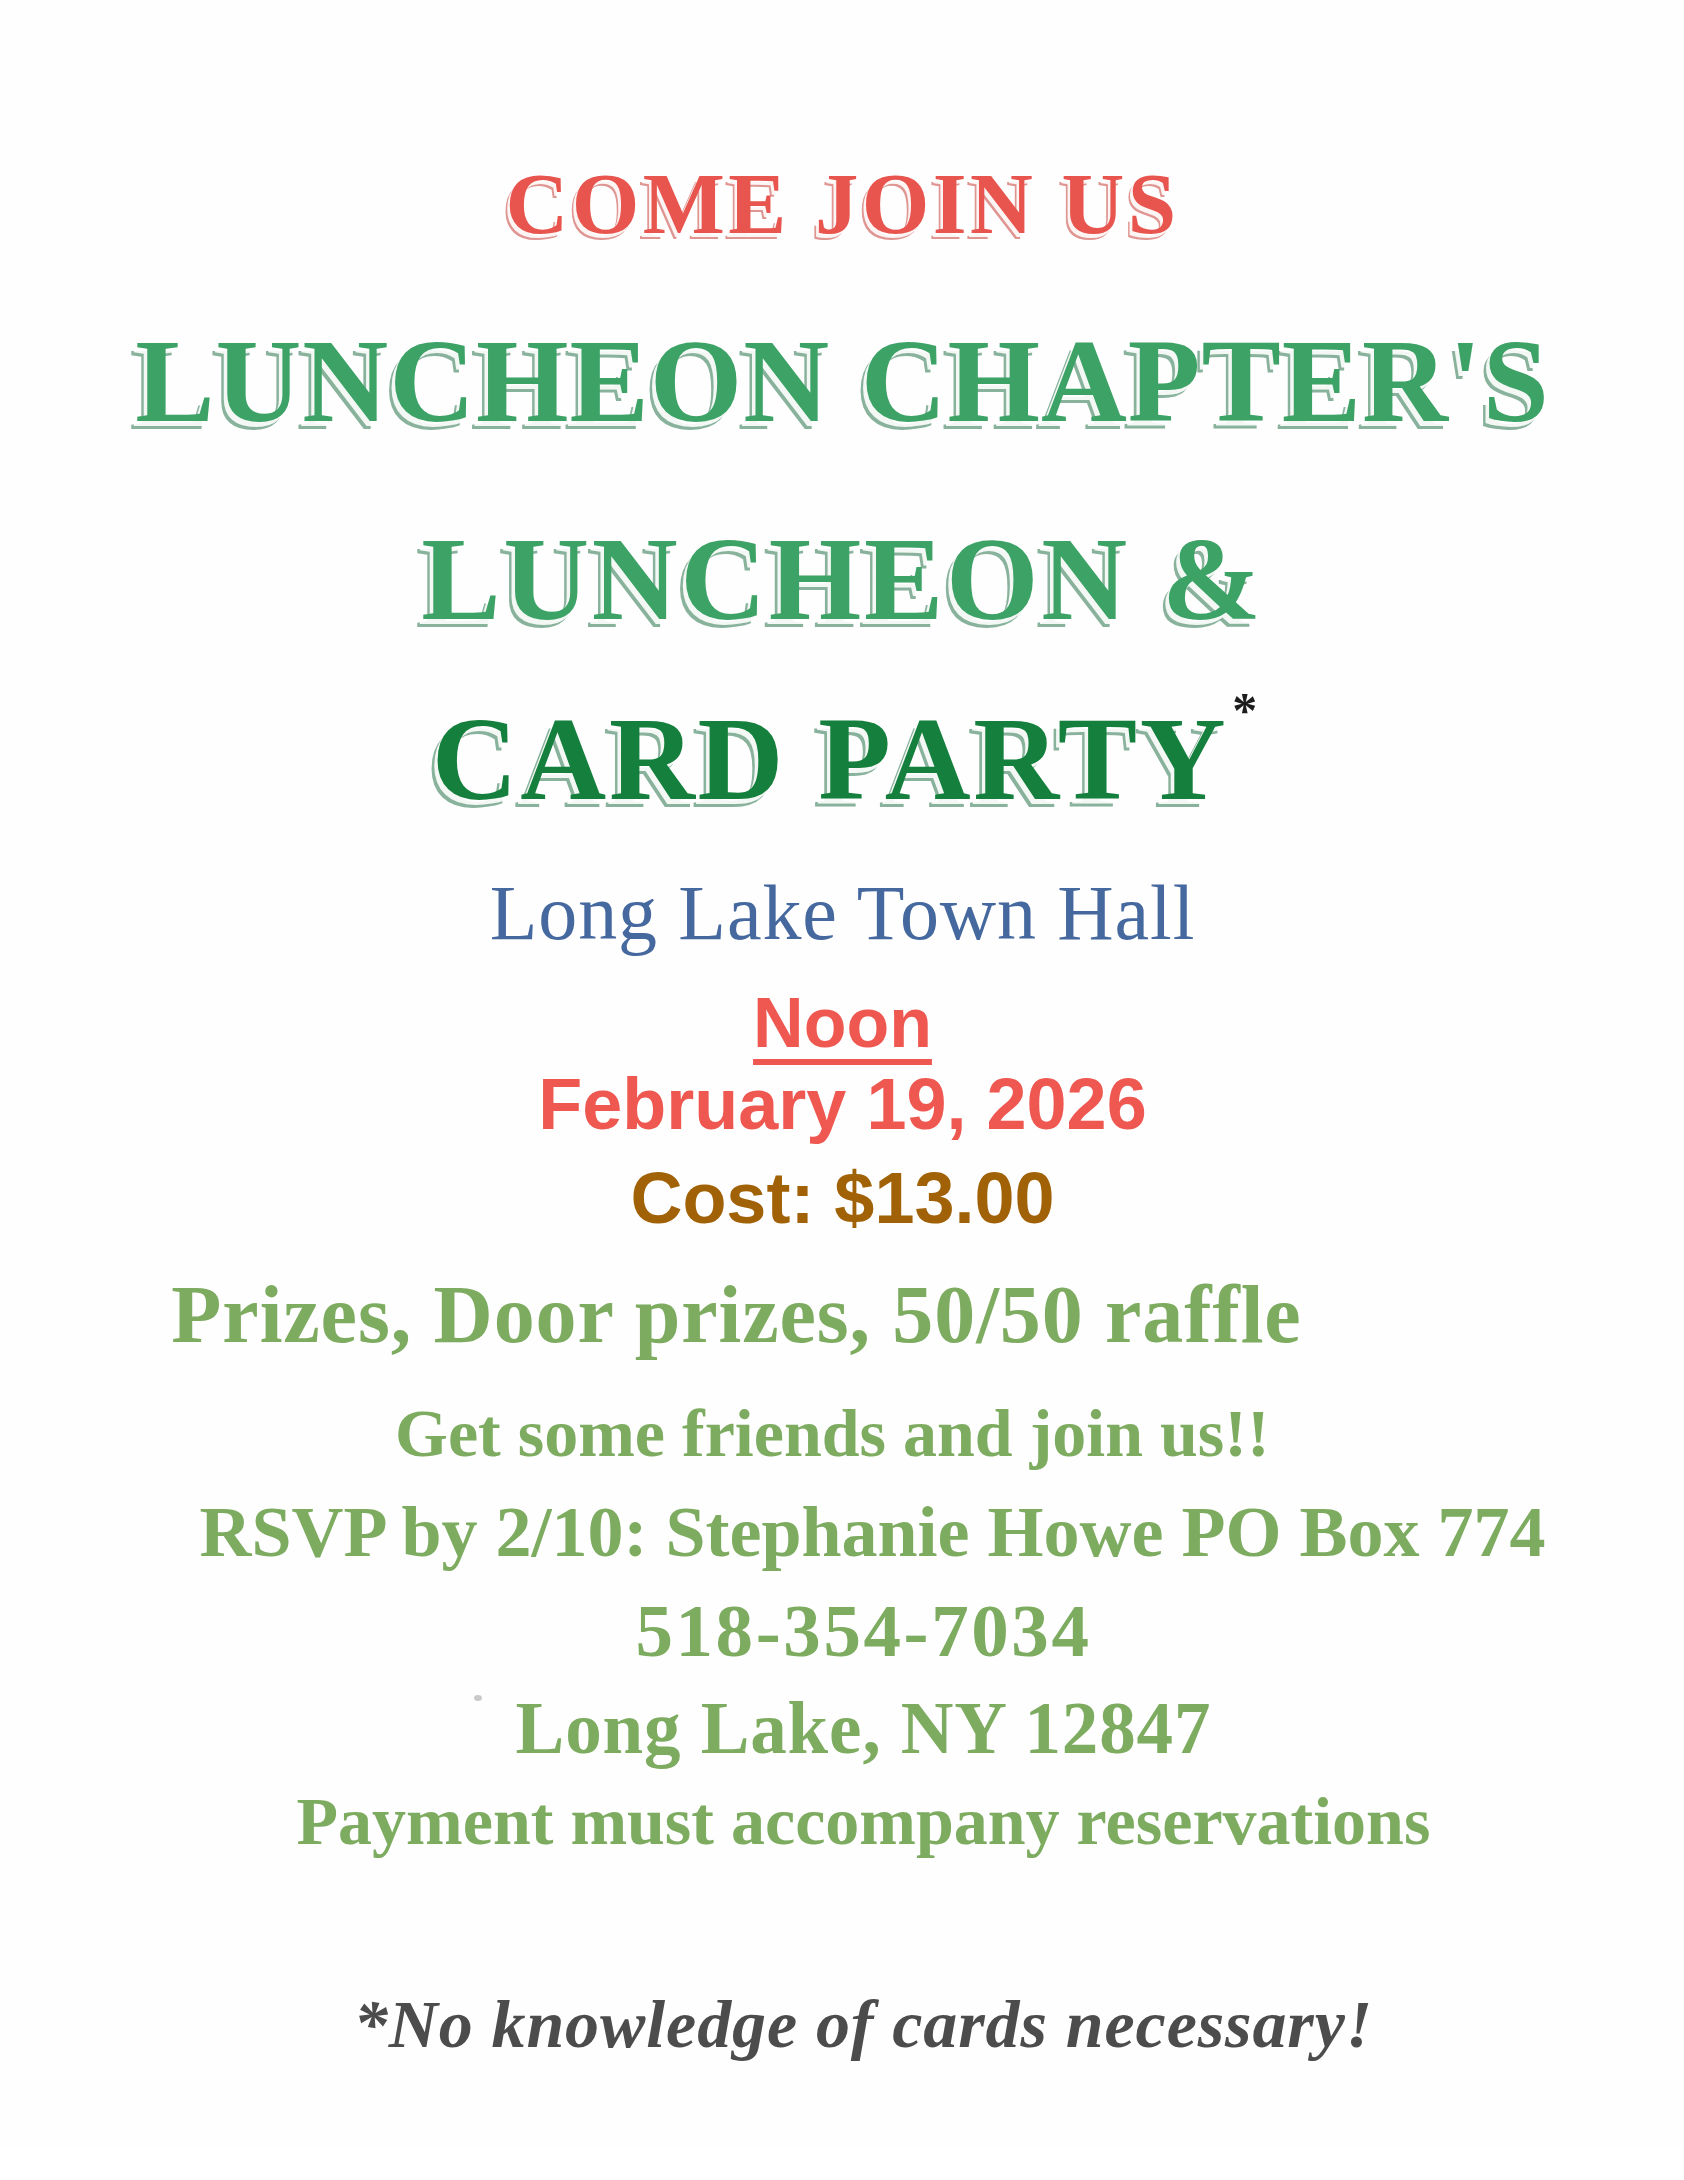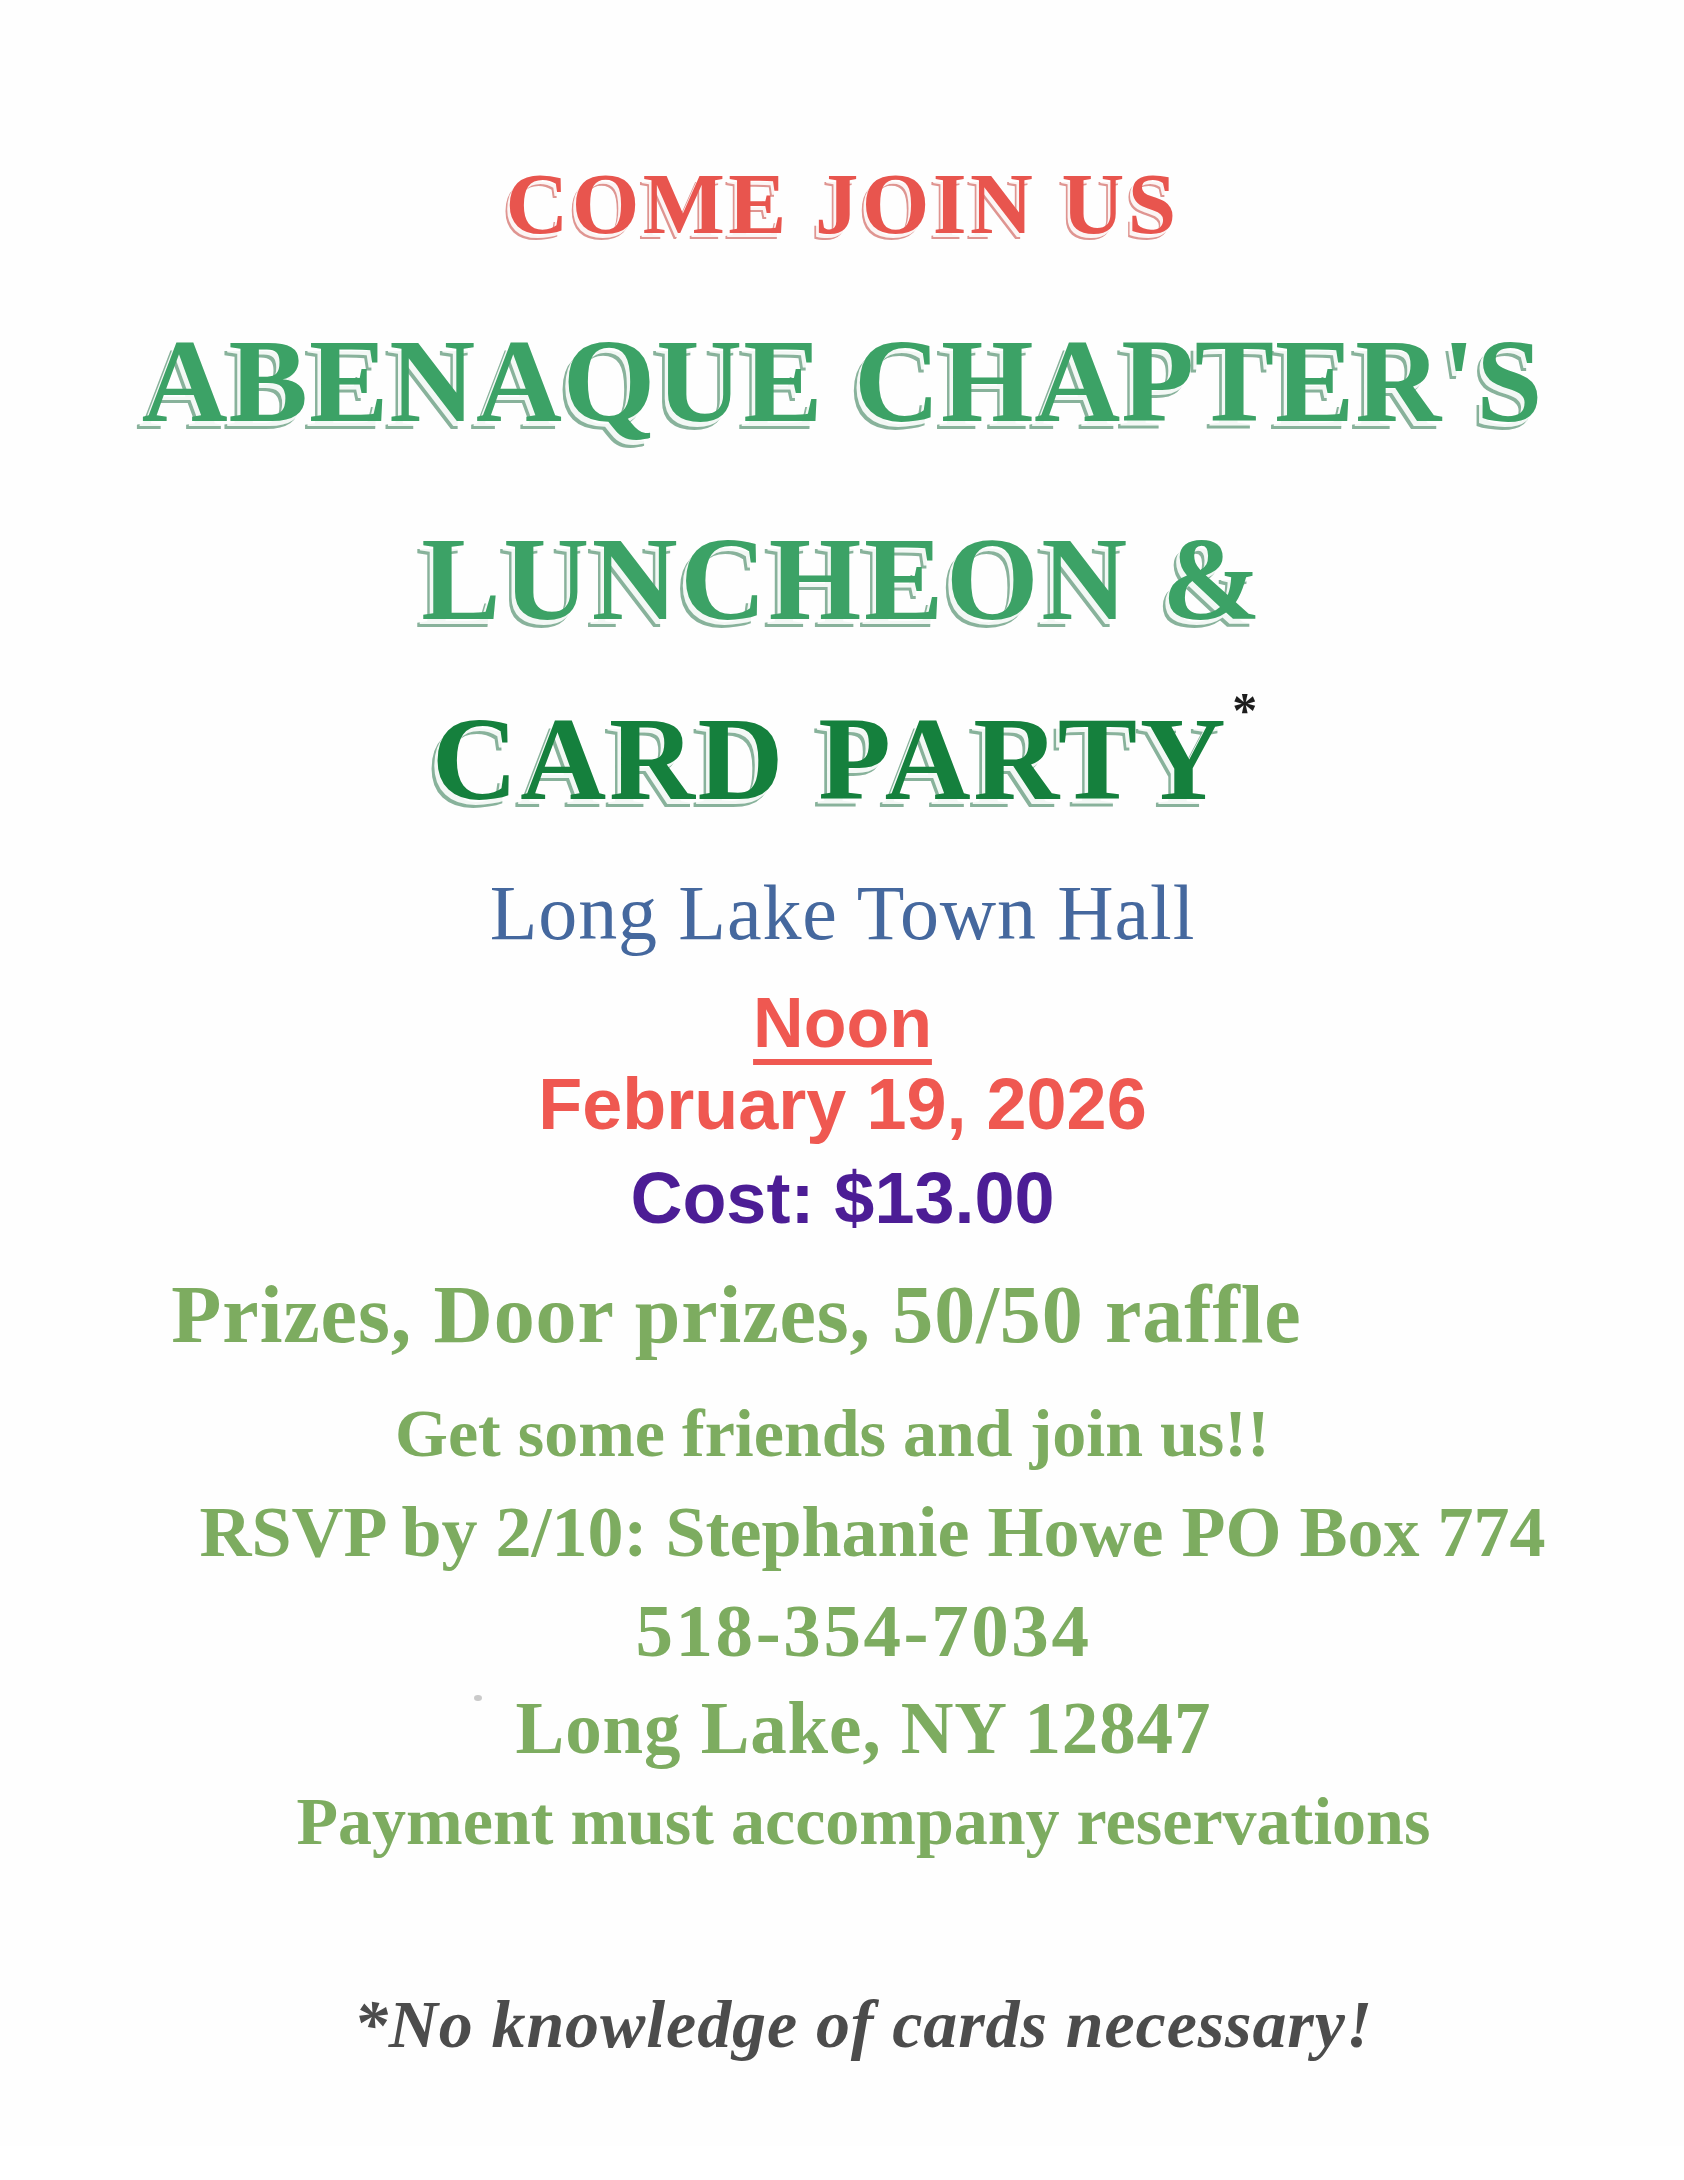--- a/index.html
+++ b/index.html
@@ -102,33 +102,33 @@
     background: rgba(140,140,140,0.45);
   }
 </style>
 </head>
 <body>
 
 <div class="page">
 
   <div class="line deco-red" style="color: rgb(232, 85, 78);">COME JOIN US</div>
 
-  <div class="line deco-green t-abenaque" style="color: rgb(60, 162, 102);">ABENAQUE CHAPTER'S</div>
+  <div class="line deco-green t-abenaque" style="color: rgb(60, 162, 102);">LUNCHEON CHAPTER'S</div>
 
   <div class="line deco-green t-luncheon" style="color: rgb(60, 162, 102);">LUNCHEON &amp;</div>
 
   <div class="line deco-green t-cardparty"><span style="color: #15803d;">CARD PARTY</span><span class="deco-asterisk" style="color: rgb(29, 29, 29);">*</span></div>
 
   <div class="line red-sans t-noon" style="color: rgb(239, 88, 81);">Noon</div>
 
   <div class="line venue" style="color: rgb(69, 104, 158);">Long Lake Town Hall</div>
 
   <div class="line red-sans t-date" style="color: rgb(239, 88, 81); text-align: center;">February 19, 2026</div>
 
-  <div class="line red-sans t-cost" style="color: #4c1d95;">Cost: $13.00</div>
+  <div class="line red-sans t-cost" style="color: #a16207;">Cost: $13.00</div>
 
   <div class="line green-body t-prizes" style="color: rgb(125, 172, 96);">Prizes, Door prizes, 50/50 raffle</div>
 
   <div class="line green-body t-invite" style="color: rgb(125, 172, 96);">Get some friends and join us!!</div>
 
   <div class="line green-body t-rsvp" style="color: rgb(125, 172, 96);">RSVP by 2/10: Stephanie Howe PO Box 774</div>
 
   <div class="line green-body t-phone" style="color: rgb(125, 172, 96);">518-354-7034</div>
 
   <div class="line green-body t-address" style="color: rgb(125, 172, 96);">Long Lake, NY 12847</div>

